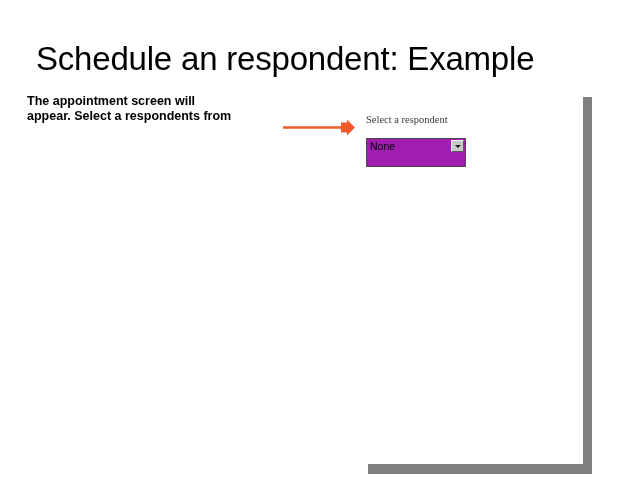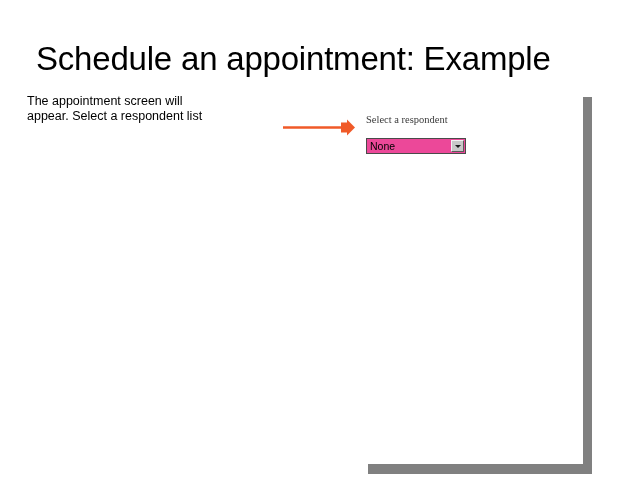--- a/index.html
+++ b/index.html
@@ -34,20 +34,21 @@
   
   #body-text {
     position: absolute;
     left: 27px;
     top: 94px;
     width: 230px;
     font-family: "Liberation Sans", sans-serif;
     font-size: 12.5px;
     line-height: 15px;
     color: #000000;
+    font-weight: bold;
   }
   #body-text .body-line {
     display: block;
     white-space: nowrap;
   }
 
   
   .shadow-bar {
     position: absolute;
     background: #808080;
@@ -82,23 +83,23 @@
     font-size: 10.5px;
     line-height: 12px;
     color: #3a3a3a;
     white-space: nowrap;
   }
   #respondent-select {
     position: absolute;
     left: 2px;
     top: 26px;
     width: 100px;
-    height: 16px;
+    height: 29px;
     box-sizing: border-box;
-    background: #ec4899;
+    background: #a21caf;
     border: 1px solid #4a4a4a;
   }
   #respondent-select-value {
     position: absolute;
     left: 3px;
     top: 1px;
     font-family: "Liberation Sans", sans-serif;
     font-size: 10.5px;
     line-height: 13px;
     color: #000000;
@@ -137,25 +138,25 @@
     top: 118px;
     width: 80px;
     height: 20px;
   }
 </style>
 </head>
 <body>
 
 <div id="slide">
 
-  <div id="slide-title">Schedule an appointment: Example</div>
+  <div id="slide-title">Schedule an respondent: Example</div>
 
   <div id="body-text">
     <span class="body-line">The appointment screen will</span>
-    <span class="body-line">appear. Select a respondent list</span>
+    <span class="body-line">appear. Select a respondents from</span>
   </div>
 
   <div class="shadow-bar" id="shadow-right"></div>
   <div class="shadow-bar" id="shadow-bottom"></div>
 
   <div id="screenshot-fragment">
 
     <div id="respondent-label">Select a respondent</div>
 
     <div id="respondent-select">

